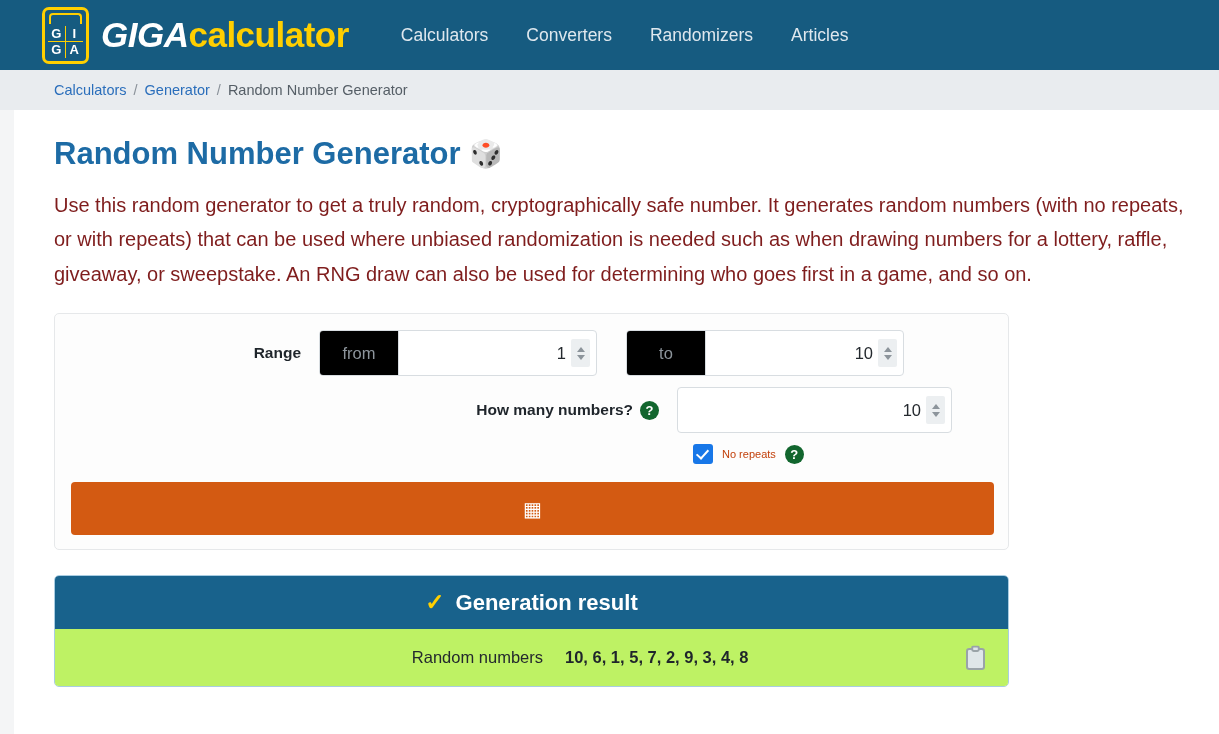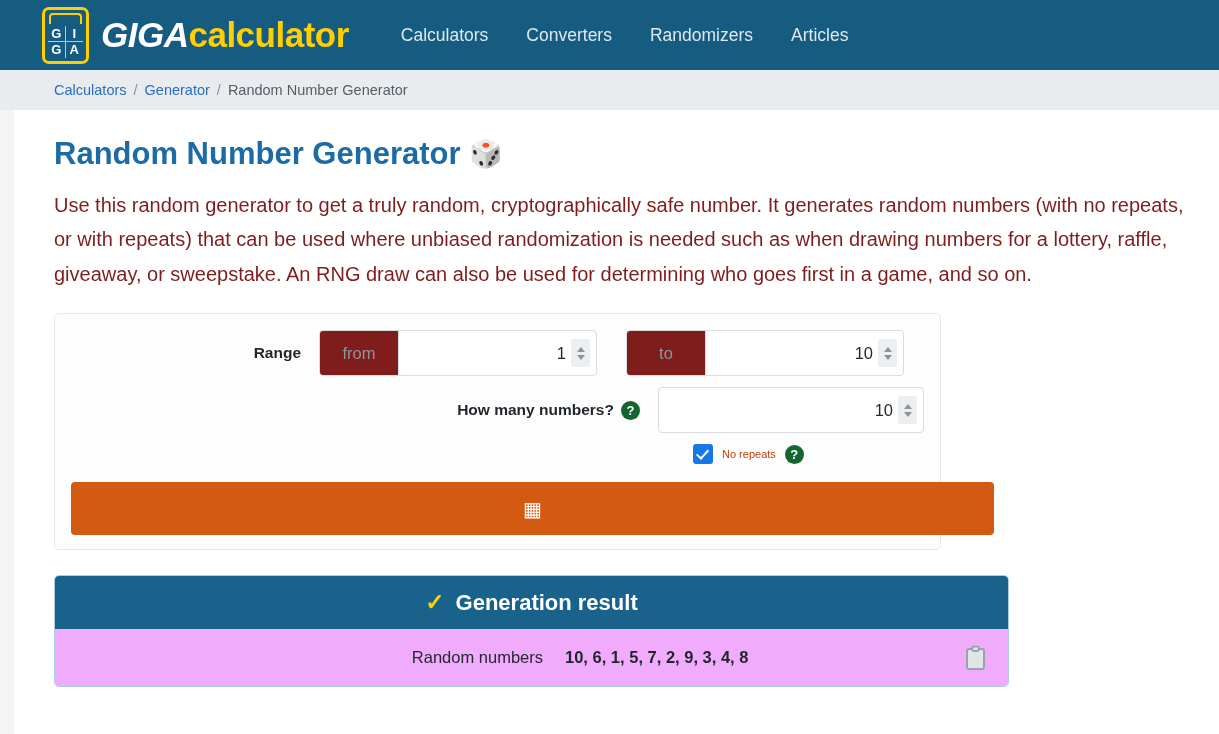--- a/index.html
+++ b/index.html
@@ -96,21 +96,21 @@
   .intro {
     font-size: 20px;
     color: #7f1d1d;
     line-height: 1.72;
     max-width: 1140px;
     margin: 0 0 22px 0;
   }
 
   
   .form-card {
-    width: 887px;
+    width: 955px;
     border: 1px solid #e6e8ea;
     border-radius: 5px;
     background: #fdfdfd;
     padding: 16px 16px 14px 16px;
   }
   .form-row {
     display: flex;
     align-items: center;
     margin-bottom: 11px;
   }
@@ -126,21 +126,21 @@
   .input-group {
     display: flex;
     height: 46px;
     border: 1px solid #d8dde1;
     border-radius: 4px;
     overflow: hidden;
     background: #fff;
   }
   .ig-addon {
     width: 79px;
-    background: #7f1d1d;
+    background: #000000;
     border-right: 1px solid #d8dde1;
     display: flex; align-items: center; justify-content: center;
     color: #8d959c;
     font-size: 16.5px;
   }
   .ig-field {
     width: 197px;
     display: flex;
     align-items: center;
     justify-content: flex-end;
@@ -236,21 +236,21 @@
     background: #18628c;
     height: 53px;
     display: flex; align-items: center; justify-content: center;
     gap: 11px;
     color: #fff;
     font-size: 22px;
     font-weight: bold;
   }
   .check-glyph { color: #ffcf00; font-size: 23px; }
   .result-body {
-    background: #f0abfc;
+    background: #bef264;
     height: 57px;
     display: flex;
     align-items: center;
     position: relative;
   }
   .result-key {
     width: 510px;
     text-align: right;
     padding-right: 22px;
     font-size: 16.5px;

